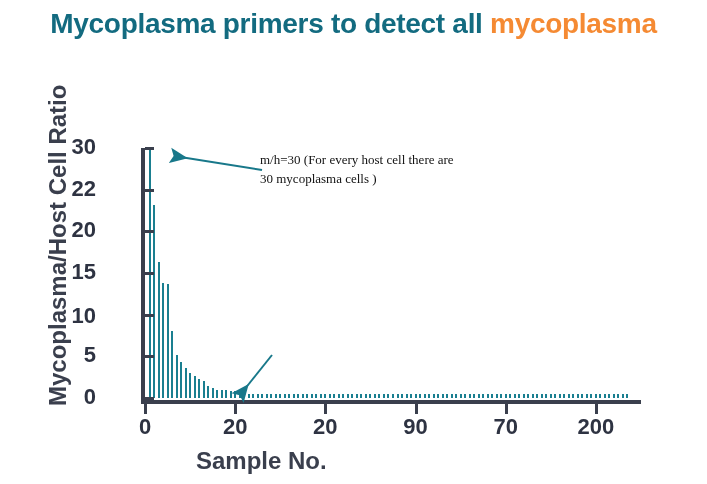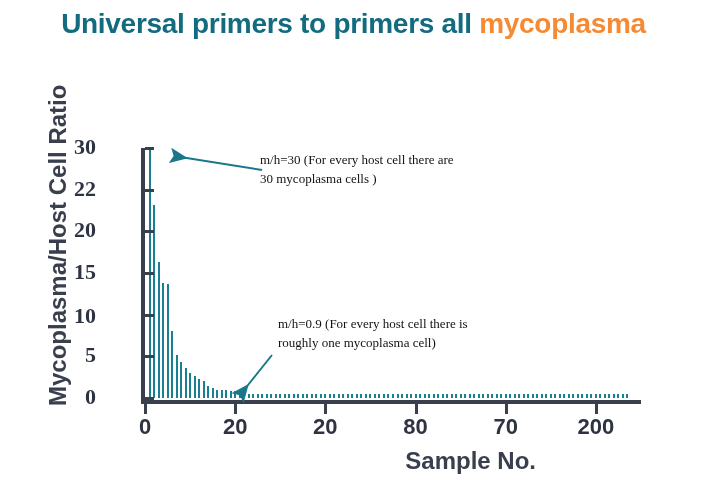--- a/index.html
+++ b/index.html
@@ -43,36 +43,35 @@
     text-align:center;
     font-weight:bold;
     font-size:24px;
     color:#3A3F4D;
     white-space:nowrap;
   }
   .axis-label-x{
     position:absolute;
     left:196px; top:355px;
     width:340px;
-    text-align:right;
+    text-align:left;
     font-weight:bold;
     font-size:24px;
     color:#3A3F4D;
     white-space:nowrap;
   }
   .ytick-label{
     position:absolute;
     right:0;
     width:46px;
     text-align:right;
     font-weight:bold;
     font-size:22px;
     color:#2E3342;
     line-height:22px;
-    font-family:Liberation Serif, serif;
   }
   .ytick-wrap{position:absolute; left:50px; top:0; width:46px; height:320px;}
   .xtick-label{
     position:absolute;
     top:322px;
     width:60px;
     margin-left:-30px;
     text-align:center;
     font-weight:bold;
     font-size:22px;
@@ -137,42 +136,42 @@
     overflow:visible;
     pointer-events:none;
   }
 </style>
 </head>
 <body>
 
 <div id="slide">
 
   <div class="title">
-    <span class="line"><span>Universal primers to primers all </span><span class="hl">mycoplasma</span></span>
+    <span class="line"><span>Mycoplasma primers to detect all </span><span class="hl">mycoplasma</span></span>
   </div>
 
   <div id="chart">
 
     <div class="axis-label-y">Mycoplasma/Host Cell Ratio</div>
     <div class="axis-label-x">Sample No.</div>
 
     <div class="ytick-wrap" id="ytick-wrap">
         <div class="ytick-label" style="top: 294px;">0</div>
         <div class="ytick-label" style="top: 252.333px;">5</div>
         <div class="ytick-label" style="top: 213px;">10</div>
         <div class="ytick-label" style="top: 169px; text-align: right;">15</div>
         <div class="ytick-label" style="top: 127.333px;">20</div>
         <div class="ytick-label" style="top: 85.6667px;">22</div>
         <div class="ytick-label" style="top: 44px;">30</div>
       </div>
     <div id="xtick-wrap">
         <div class="xtick-label" style="left: 145px;">0</div>
         <div class="xtick-label" style="left: 235.182px;">20</div>
         <div class="xtick-label" style="left: 325.364px;">20</div>
-        <div class="xtick-label" style="left: 415.545px;">80</div>
+        <div class="xtick-label" style="left: 415.545px;">90</div>
         <div class="xtick-label" style="left: 505.727px;">70</div>
         <div class="xtick-label" style="left: 595.909px;">200</div>
       </div>
 
     <div class="spine-y"></div>
     <div class="spine-x"></div>
 
     <div id="plot">
         <div class="bar" style="left: 3.50909px; height: 248.333px; background: rgb(26, 127, 144);"></div>
         <div class="bar" style="left: 8.01818px; height: 193.333px; background: rgb(26, 127, 144);"></div>
@@ -288,22 +287,20 @@
         <marker id="ah" markerWidth="9" markerHeight="9" refX="7" refY="4.5" orient="auto">
           <path d="M0,4.5 L9,0.6 L7.2,4.5 L9,8.4 Z" fill="#18788A"></path>
         </marker>
       </defs>
       <line x1="262" y1="78" x2="174" y2="64" stroke="#18788A" stroke-width="2" marker-end="url(#ah)"></line>
       <line x1="272" y1="263" x2="240" y2="303" stroke="#18788A" stroke-width="2" marker-end="url(#ah)"></line>
     </svg>
 
     <div class="annot" id="annot-top">m/h=30 (For every host cell there are
 30 mycoplasma cells )</div>
-    <div class="annot" id="annot-bottom">m/h=0.9  (For every host cell there is
-roughly one mycoplasma cell)</div>
 
   <div class="ytick" style="top: 305px; left: 145px;"></div>
       <div class="ytick" style="top: 263.333px; left: 145px;"></div>
       <div class="ytick" style="top: 221.667px; left: 145px;"></div>
       <div class="ytick" style="top: 180px; left: 145px;"></div>
       <div class="ytick" style="top: 138.333px; left: 145px;"></div>
       <div class="ytick" style="top: 96.6667px; left: 145px;"></div>
       <div class="ytick" style="top: 55px; left: 145px;"></div>
       <div class="xtick" style="left: 144px;"></div>
       <div class="xtick" style="left: 234.182px;"></div>

